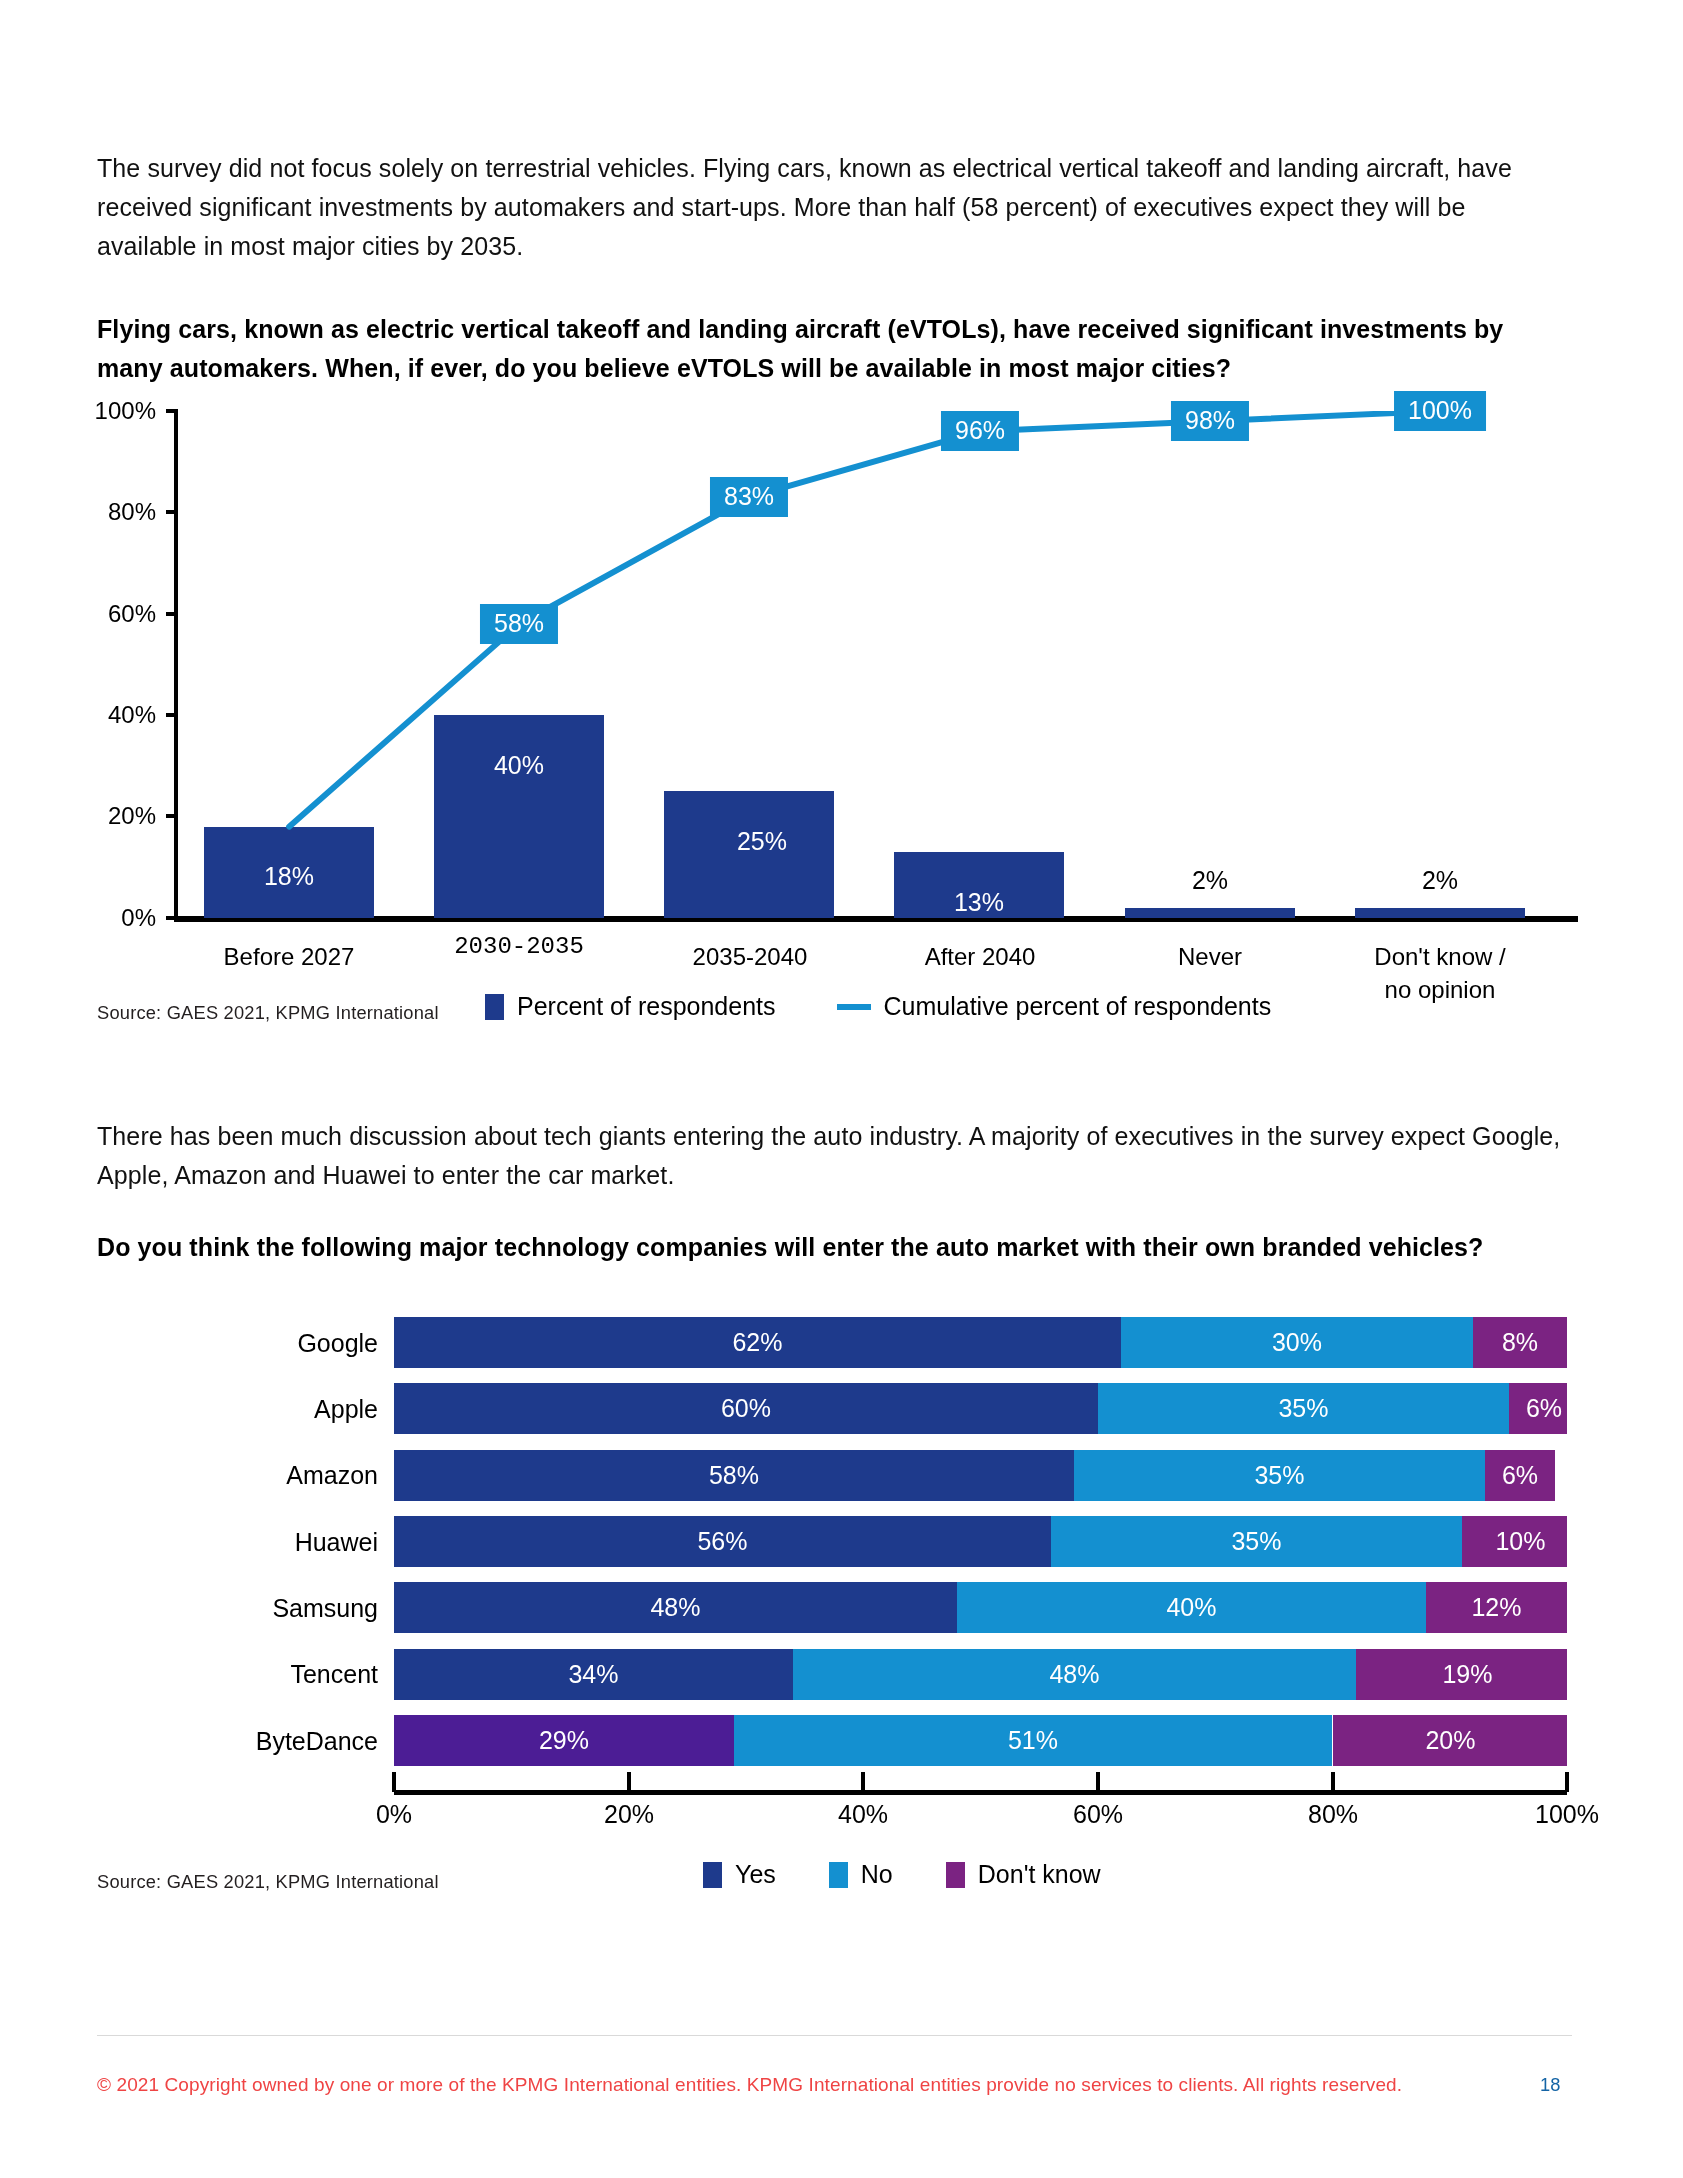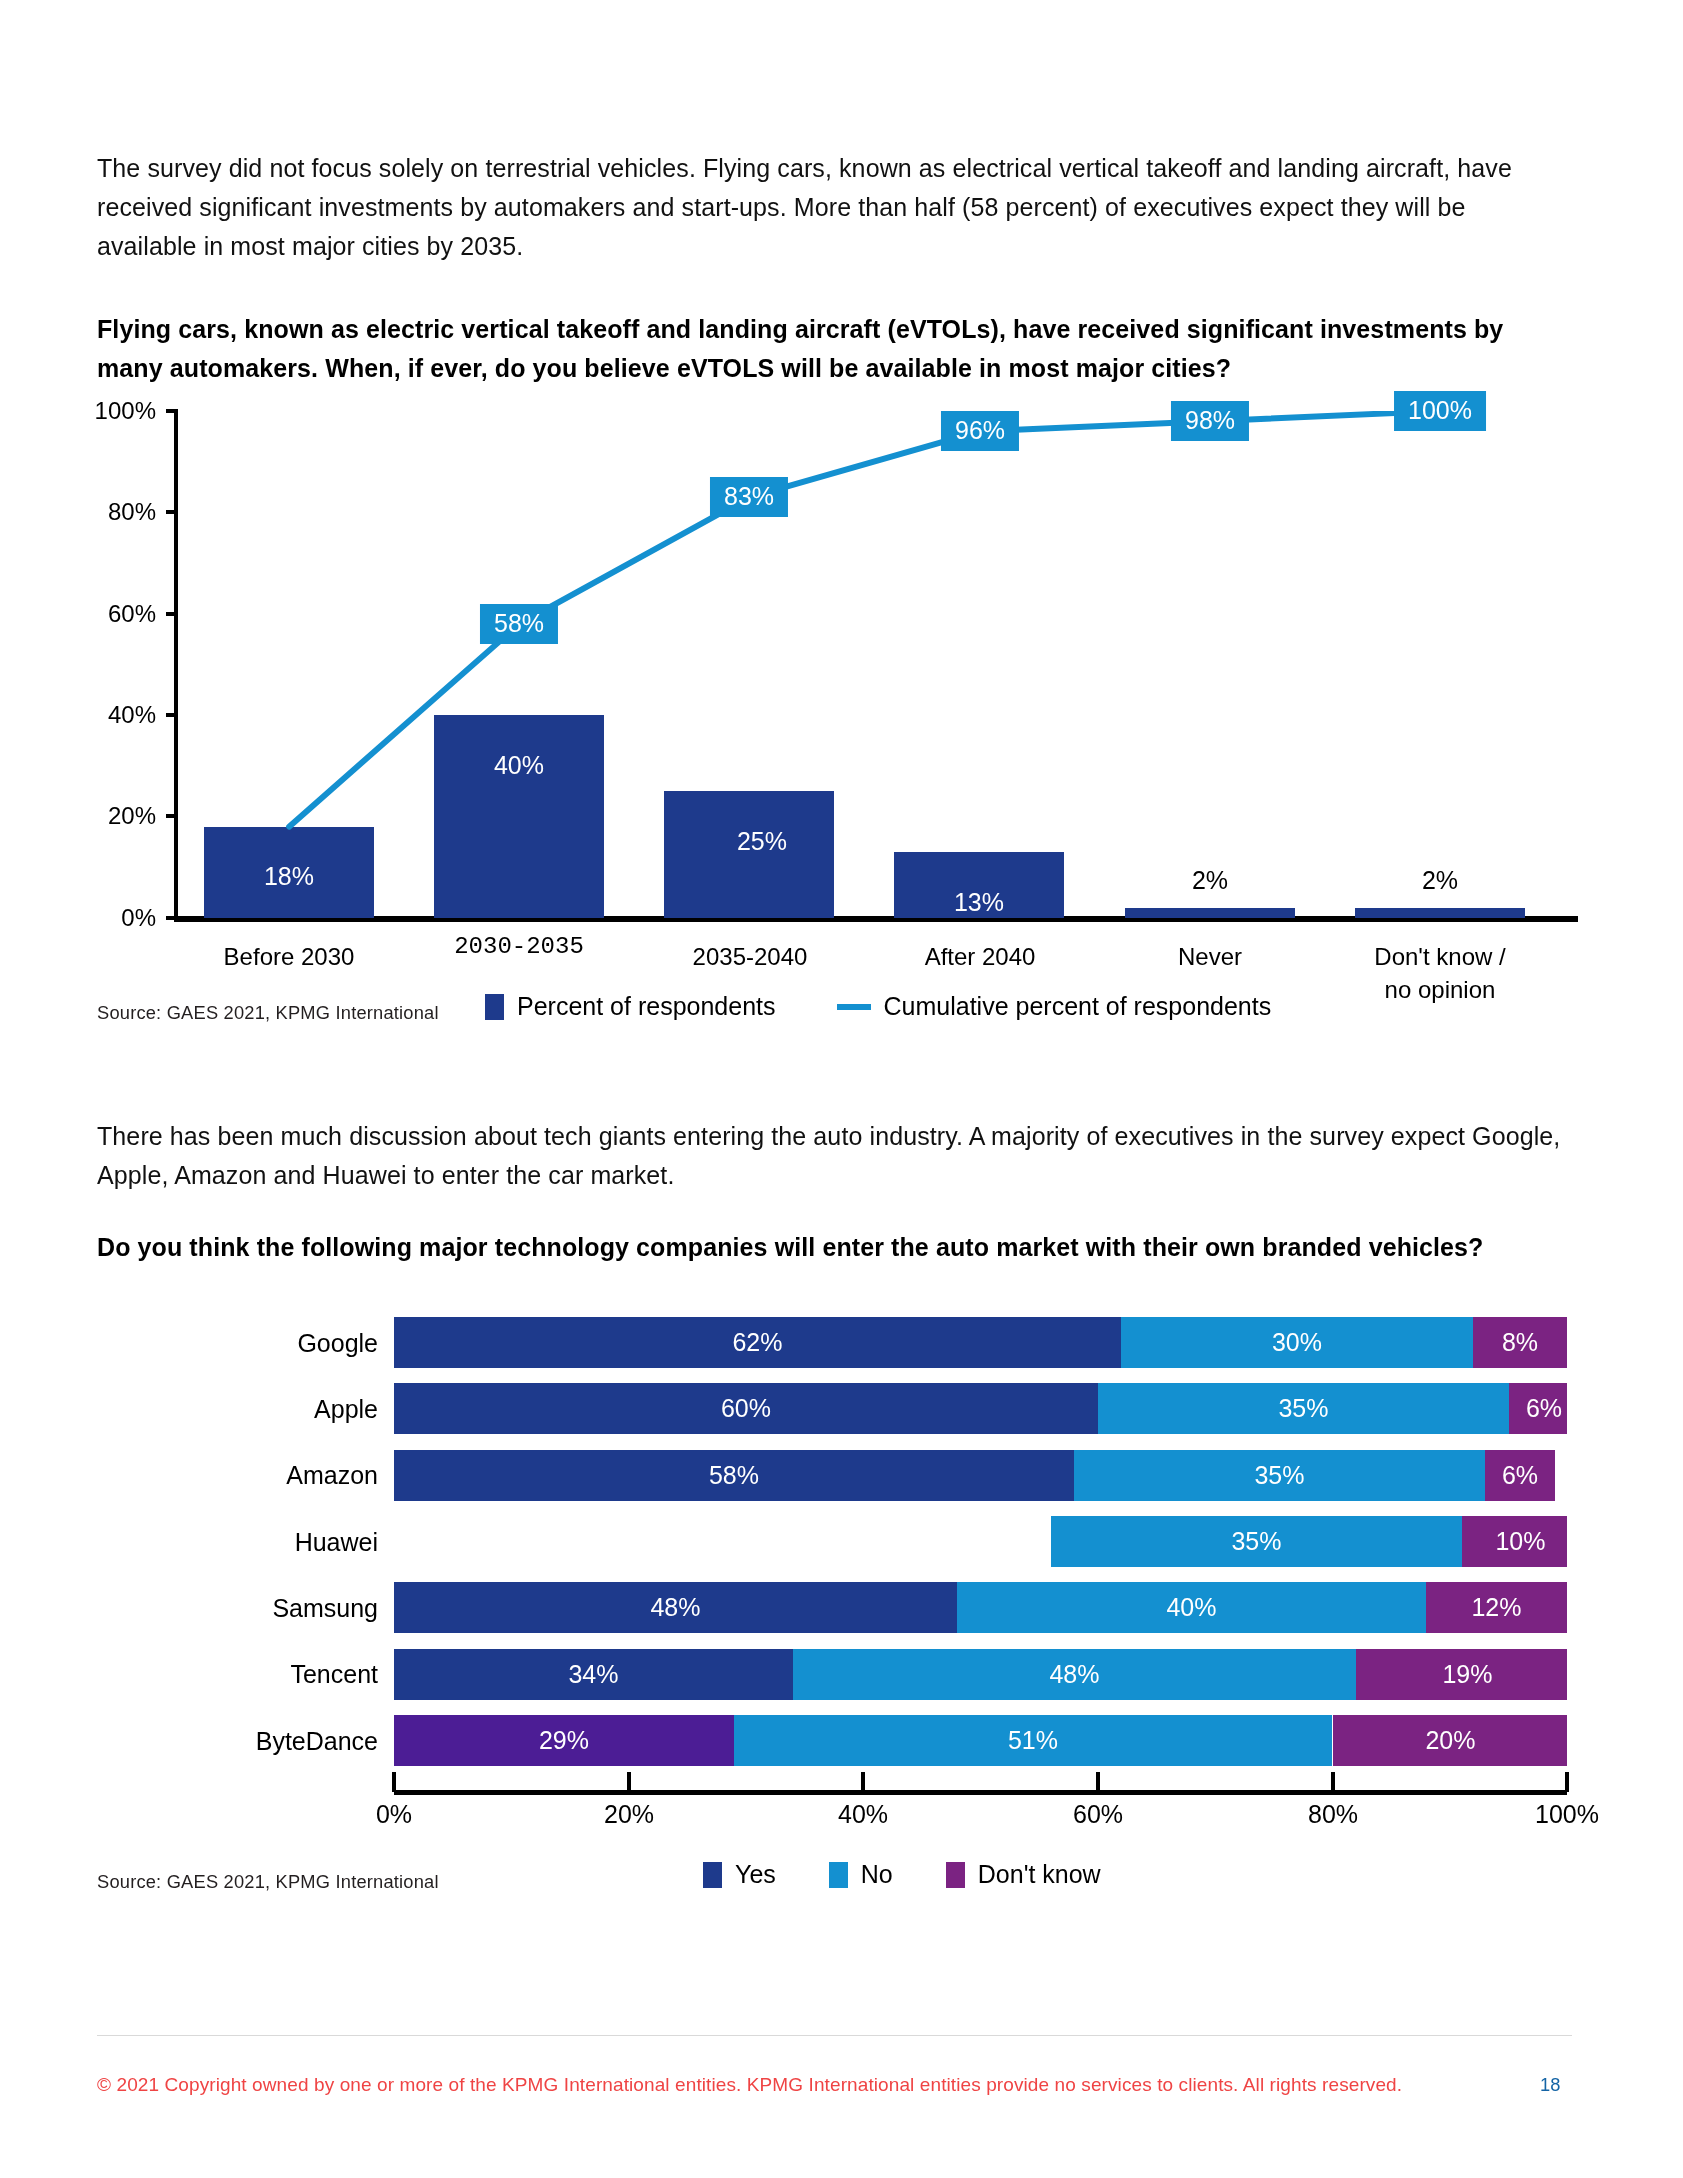--- a/index.html
+++ b/index.html
@@ -289,21 +289,21 @@
           <polyline points="116.3,419.8 348.8,215.0 581.3,87.0 813.8,20.5 1046.3,10.2 1278.8,0.0" fill="none" stroke="#1490D0" stroke-width="6" stroke-linejoin="round" stroke-linecap="round"></polyline>
         </svg>
         <div class="c1-cumlabel" style="left: 345px; top: 213px; background: rgb(20, 144, 208);">58%</div>
         <div class="c1-cumlabel" style="left: 575px; top: 86px; background: rgb(20, 144, 208);">83%</div>
         <div class="c1-cumlabel" style="left: 806px; top: 20px; background: rgb(20, 144, 208);">96%</div>
         <div class="c1-cumlabel" style="left: 1036px; top: 10px; background: rgb(20, 144, 208);">98%</div>
         <div class="c1-cumlabel" style="left: 1266px; top: 0px; background: rgb(20, 144, 208);">100%</div>
       </div>
     <div id="c1-cats">
         <div class="c1-catlabel" style="left: 77px; width: 230px; top: 539px;">
-          <div>Before 2030</div>
+          <div>Before 2027</div>
         </div>
         <div class="c1-catlabel" style="left: 307px; width: 230px; top: 529px; font-family: Liberation Mono, monospace;">
           <div>2030-2035</div>
         </div>
         <div class="c1-catlabel" style="left: 538px; width: 230px; top: 539px;">
           <div>2035-2040</div>
         </div>
         <div class="c1-catlabel" style="left: 768px; width: 230px; top: 539px;">
           <div>After 2040</div>
         </div>
@@ -372,20 +372,23 @@
           </div>
           <div class="c2-seg" style="left: 680px; width: 411px; background: rgb(20, 144, 208);">
             <span>35%</span>
           </div>
           <div class="c2-seg" style="left: 1091px; width: 70px; background: rgb(123, 35, 130);">
             <span>6%</span>
           </div>
         </div>
         <div class="c2-rowlabel" style="top: 235px;">Huawei</div>
         <div class="c2-track" style="top: 209px; height: 51px;">
+          <div class="c2-seg" style="left: 0px; width: 657px; background: rgb(30, 58, 140);">
+            <span>56%</span>
+          </div>
           <div class="c2-seg" style="left: 657px; width: 411px; background: rgb(20, 144, 208);">
             <span>35%</span>
           </div>
           <div class="c2-seg" style="left: 1068px; width: 117px; background: rgb(123, 35, 130); justify-content: center;">
             <span>10%</span>
           </div>
         </div>
         <div class="c2-rowlabel" style="top: 301px;">Samsung</div>
         <div class="c2-track" style="top: 275px; height: 51px;">
           <div class="c2-seg" style="left: 0px; width: 563px; background: rgb(30, 58, 140);">

